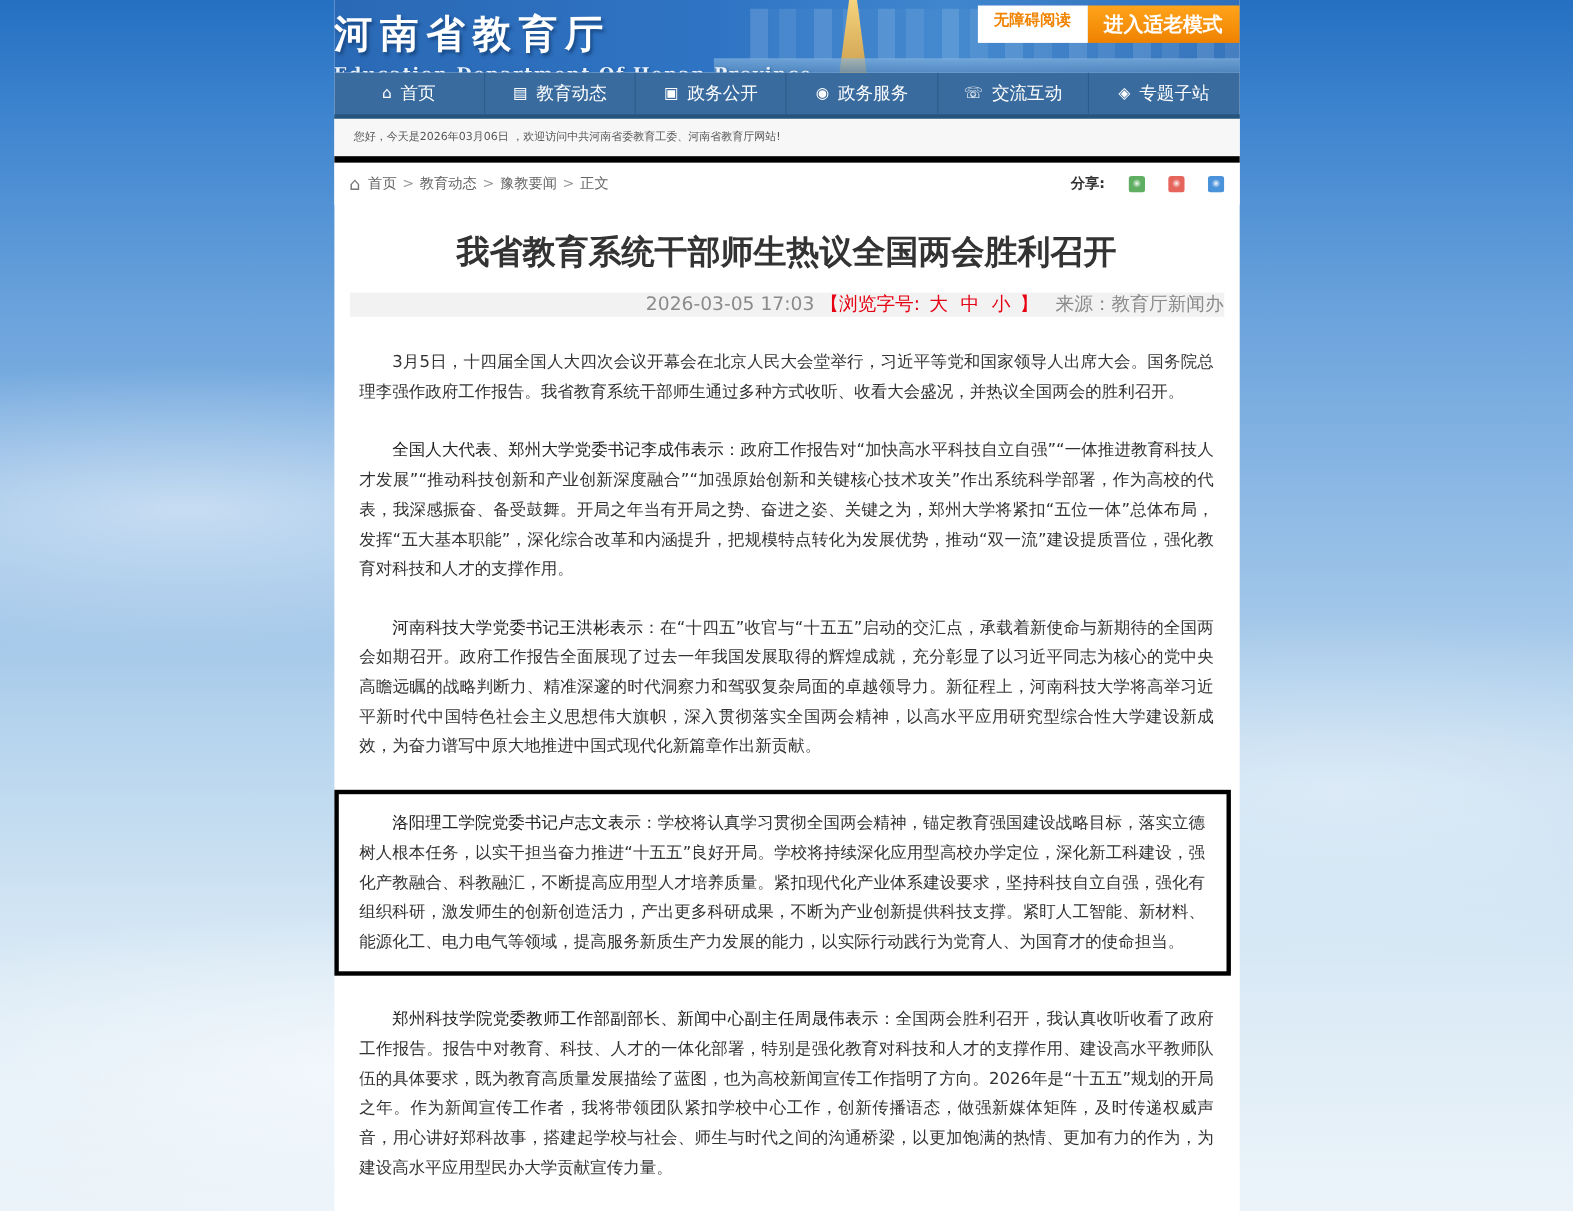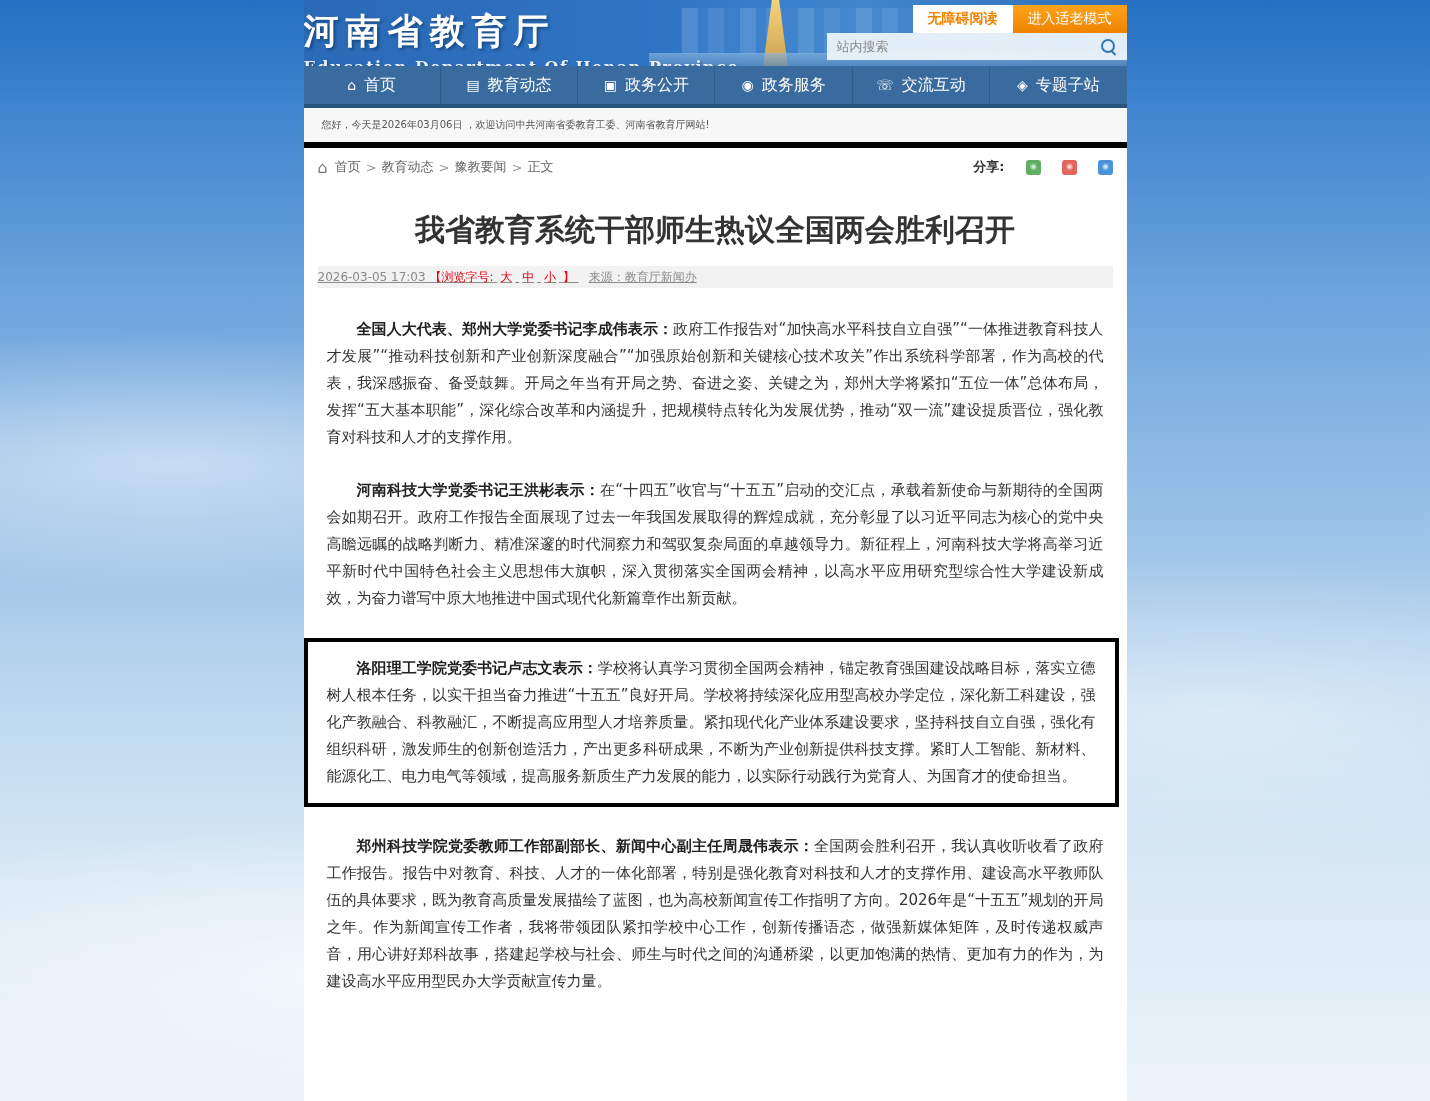--- a/index.html
+++ b/index.html
@@ -51,21 +51,21 @@
     font-size: 16px; letter-spacing: 1.5px; margin-top: 3px; color: #e9f1fa;
     text-shadow: 1px 1px 2px rgba(15,55,105,0.6); font-weight: bold;
   }
   .top-buttons { position: absolute; top: 5px; right: 0; display: flex; z-index: 4; }
   .btn-accessible {
     background: #ffffff; color: #f08300; font-size: 14px; font-weight: bold;
     padding: 5px 15px; cursor: pointer;
   }
   .btn-elder {
     background: linear-gradient(180deg, #ffa41b, #ef8200); color: #fff;
-    font-size: 14px; font-weight: normal; padding: 5px 15px; cursor: pointer;
+    font-size: 18px; font-weight: bold; padding: 5px 15px; cursor: pointer;
   }
   .search-bar {
     position: absolute; top: 33px; right: 0; width: 300px; height: 27px; z-index: 4;
     background: rgba(235,243,250,0.95); display: flex; align-items: center;
   }
   .search-bar input {
     flex: 1; border: none; outline: none; background: transparent;
     font-size: 13px; color: #333; padding: 0 10px;
     font-family: "DejaVu Sans", "Liberation Sans", sans-serif;
   }
@@ -112,30 +112,30 @@
   .share-wechat { background-color: #43a047; }
   .share-weibo  { background-color: #e04a3f; }
   .share-qq     { background-color: #2a7fd4; }
   
   .article-title {
     font-size: 30px; font-weight: bold; color: #333; text-align: center;
     margin: 22px 60px 14px; line-height: 1.45;
   }
   .meta {
     margin: 0 14px; background: #f2f2f2; height: 22px; line-height: 22px;
-    text-align: left; font-size: 12px; color: #8a8a8a; text-decoration: underline;
+    text-align: right; font-size: 17px; color: #8a8a8a;
   }
   .meta .red { color: #e60012; }
   .meta .size-link { color: #e60012; cursor: pointer; margin: 0 3px; }
   .meta .src { margin-left: 10px; }
   .article-body { padding: 2px 23px 30px; font-size: 15px; color: #333; }
   .article-body p {
     line-height: 27px; margin: 26px 0; text-indent: 2em; text-align: justify;
   }
-  .article-body p strong { font-weight: bold; color: #222; }
+  .article-body p strong { font-weight: normal; color: #222; }
   .red-box {
     border: 4px solid #000000;
     margin: 26px -15px 26px -23px;
     padding: 0 19px;
   }
   .red-box p { margin: 13px 0; }
 </style>
 </head>
 <body>
 
@@ -145,24 +145,20 @@
     <div class="skyline"></div>
     <div class="tower"></div>
     <div class="water"></div>
     <div class="logo">
       <div class="logo-title">河南省教育厅</div>
       <div class="logo-sub">Education Department Of Henan Province</div>
     </div>
     <div class="top-buttons">
       <div class="btn-accessible">无障碍阅读</div>
       <div class="btn-elder">进入适老模式</div>
-    </div>
-    <div class="search-bar">
-      <input type="text" placeholder="站内搜索" style="">
-      <span class="mag-icon"></span>
     </div>
   </div>
 
   <div class="nav">
     <div class="nav-item">
       <span class="nav-icon">⌂</span>
       <span>首页</span>
     </div>
     <div class="nav-item">
       <span class="nav-icon">▤</span>
@@ -211,20 +207,21 @@
     <span>2026-03-05 17:03</span>
     <span class="red">【浏览字号:</span>
     <span class="size-link">大</span>
     <span class="size-link">中</span>
     <span class="size-link">小</span>
     <span class="red">】</span>
     <span class="src">来源：教育厅新闻办</span>
   </div>
 
   <div class="article-body">
+    <p><strong></strong><span>3月5日，十四届全国人大四次会议开幕会在北京人民大会堂举行，习近平等党和国家领导人出席大会。国务院总理李强作政府工作报告。我省教育系统干部师生通过多种方式收听、收看大会盛况，并热议全国两会的胜利召开。</span></p>
 
     <p><strong>全国人大代表、郑州大学党委书记李成伟表示：</strong><span>政府工作报告对“加快高水平科技自立自强”“一体推进教育科技人才发展”“推动科技创新和产业创新深度融合”“加强原始创新和关键核心技术攻关”作出系统科学部署，作为高校的代表，我深感振奋、备受鼓舞。开局之年当有开局之势、奋进之姿、关键之为，郑州大学将紧扣“五位一体”总体布局，发挥“五大基本职能”，深化综合改革和内涵提升，把规模特点转化为发展优势，推动“双一流”建设提质晋位，强化教育对科技和人才的支撑作用。</span></p>
 
     <p><strong>河南科技大学党委书记王洪彬表示：</strong><span>在“十四五”收官与“十五五”启动的交汇点，承载着新使命与新期待的全国两会如期召开。政府工作报告全面展现了过去一年我国发展取得的辉煌成就，充分彰显了以习近平同志为核心的党中央高瞻远瞩的战略判断力、精准深邃的时代洞察力和驾驭复杂局面的卓越领导力。新征程上，河南科技大学将高举习近平新时代中国特色社会主义思想伟大旗帜，深入贯彻落实全国两会精神，以高水平应用研究型综合性大学建设新成效，为奋力谱写中原大地推进中国式现代化新篇章作出新贡献。</span></p>
 
     <div class="red-box">
       <p><strong>洛阳理工学院党委书记卢志文表示：</strong><span>学校将认真学习贯彻全国两会精神，锚定教育强国建设战略目标，落实立德树人根本任务，以实干担当奋力推进“十五五”良好开局。学校将持续深化应用型高校办学定位，深化新工科建设，强化产教融合、科教融汇，不断提高应用型人才培养质量。紧扣现代化产业体系建设要求，坚持科技自立自强，强化有组织科研，激发师生的创新创造活力，产出更多科研成果，不断为产业创新提供科技支撑。紧盯人工智能、新材料、能源化工、电力电气等领域，提高服务新质生产力发展的能力，以实际行动践行为党育人、为国育才的使命担当。</span></p>
     </div>
 
     <p><strong>郑州科技学院党委教师工作部副部长、新闻中心副主任周晟伟表示：</strong><span>全国两会胜利召开，我认真收听收看了政府工作报告。报告中对教育、科技、人才的一体化部署，特别是强化教育对科技和人才的支撑作用、建设高水平教师队伍的具体要求，既为教育高质量发展描绘了蓝图，也为高校新闻宣传工作指明了方向。2026年是“十五五”规划的开局之年。作为新闻宣传工作者，我将带领团队紧扣学校中心工作，创新传播语态，做强新媒体矩阵，及时传递权威声音，用心讲好郑科故事，搭建起学校与社会、师生与时代之间的沟通桥梁，以更加饱满的热情、更加有力的作为，为建设高水平应用型民办大学贡献宣传力量。</span></p>

